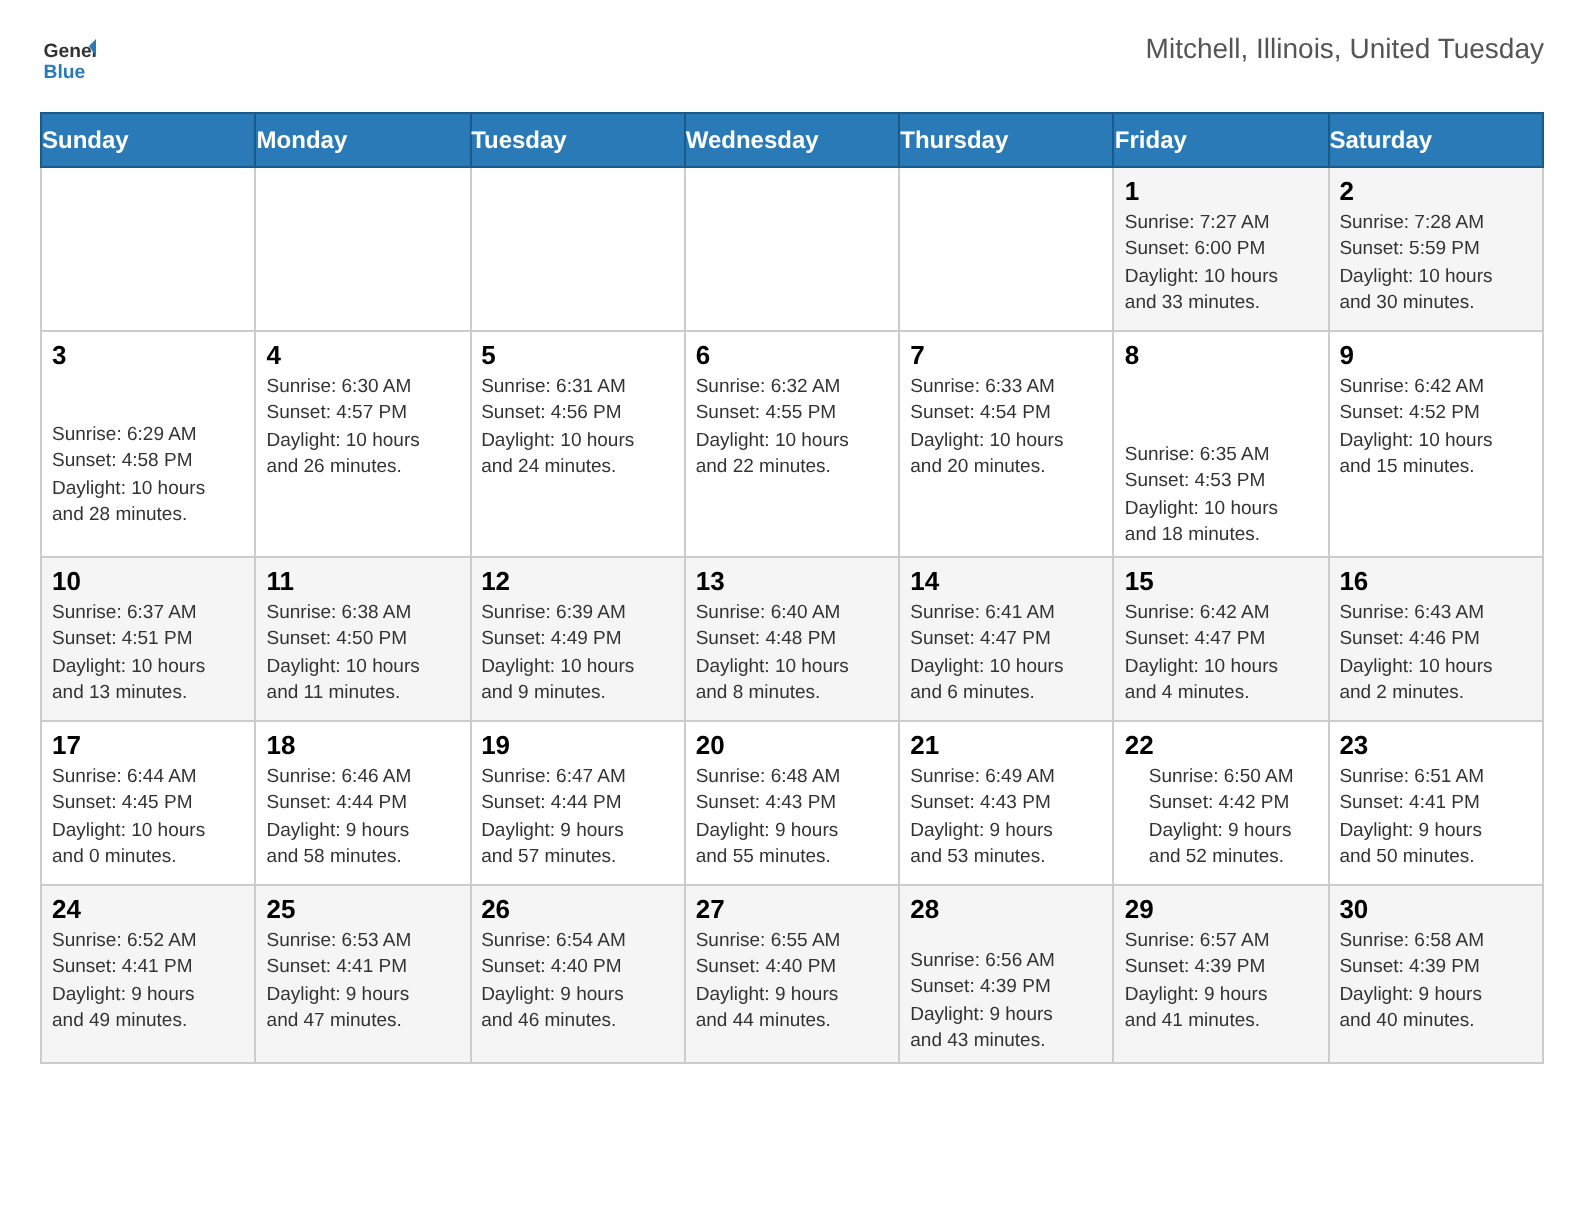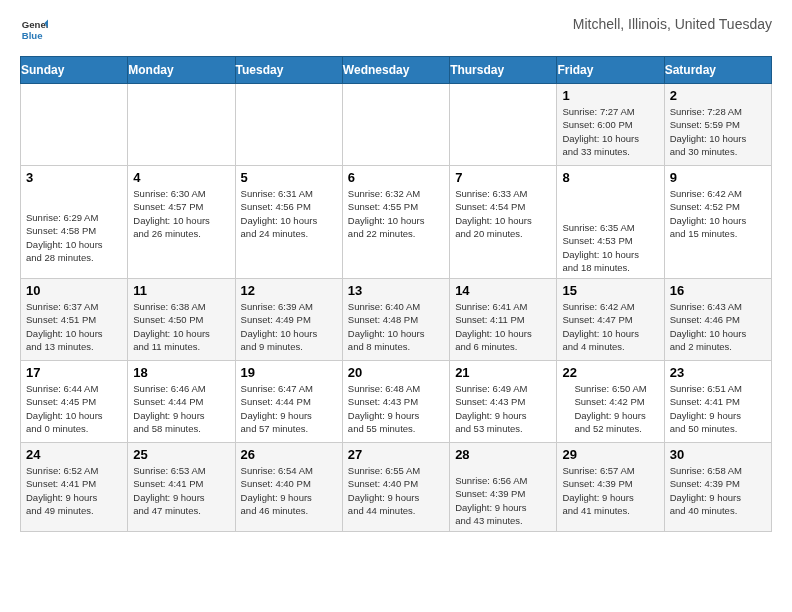--- a/index.html
+++ b/index.html
@@ -210,21 +210,21 @@
           <td>
             <span class="day-num">13</span>
             <div class="day-info" style="white-space: pre-line;">Sunrise: 6:40 AM
 Sunset: 4:48 PM
 Daylight: 10 hours
 and 8 minutes.</div>
           </td>
           <td>
             <span class="day-num">14</span>
             <div class="day-info" style="white-space: pre-line;">Sunrise: 6:41 AM
-Sunset: 4:11 PM
+Sunset: 4:47 PM
 Daylight: 10 hours
 and 6 minutes.</div>
           </td>
           <td>
             <span class="day-num">15</span>
             <div class="day-info" style="white-space: pre-line;">Sunrise: 6:42 AM
 Sunset: 4:47 PM
 Daylight: 10 hours
 and 4 minutes.</div>
           </td>

